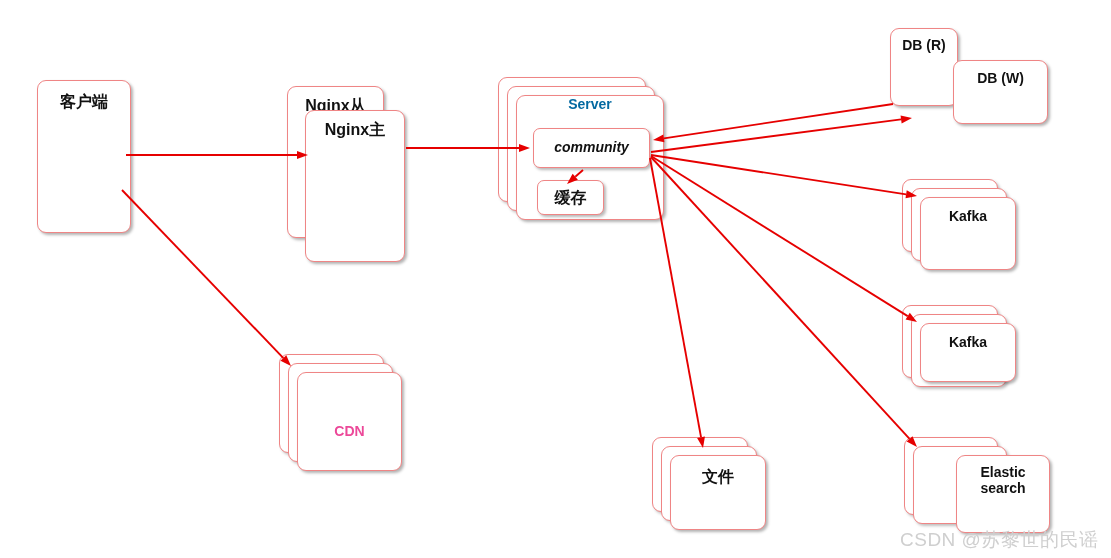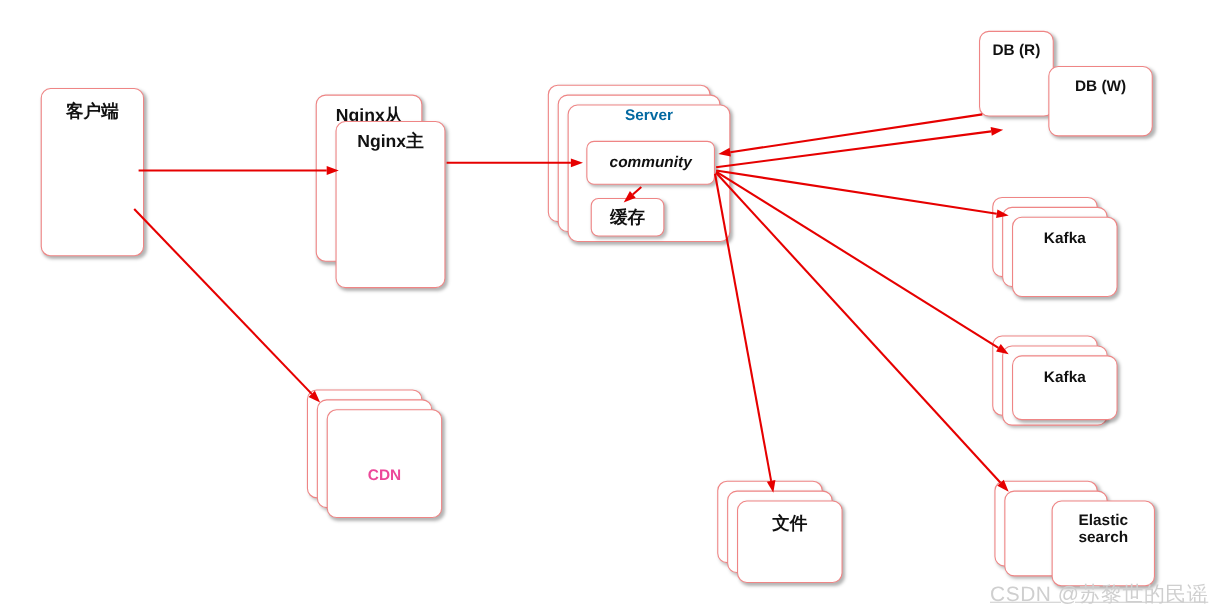--- a/index.html
+++ b/index.html
@@ -180,15 +180,15 @@
         <div class="label lbl-cn" style="top: 12px; color: rgb(17, 17, 17);">文件</div>
       </div>
       <div class="inner-node" style="left: 533px; top: 128px; width: 117px; height: 40px; border-color: rgb(239, 133, 133); font-style: italic;">
         <div class="label lbl-en" style="top: 10px; color: rgb(17, 17, 17);">community</div>
       </div>
       <div class="inner-node" style="left: 537px; top: 180px; width: 67px; height: 35px; border-color: rgb(239, 133, 133);">
         <div class="label lbl-cn" style="top: 7px; color: rgb(17, 17, 17);">缓存</div>
       </div>
     </div>
 
-  <div class="watermark" style="left:900px; top:527px;text-decoration:underline;">CSDN @苏黎世的民谣</div>
+  <div class="watermark" style="left:900px; top:527px;">CSDN @苏黎世的民谣</div>
 
 </div>
 
 </body></html>

